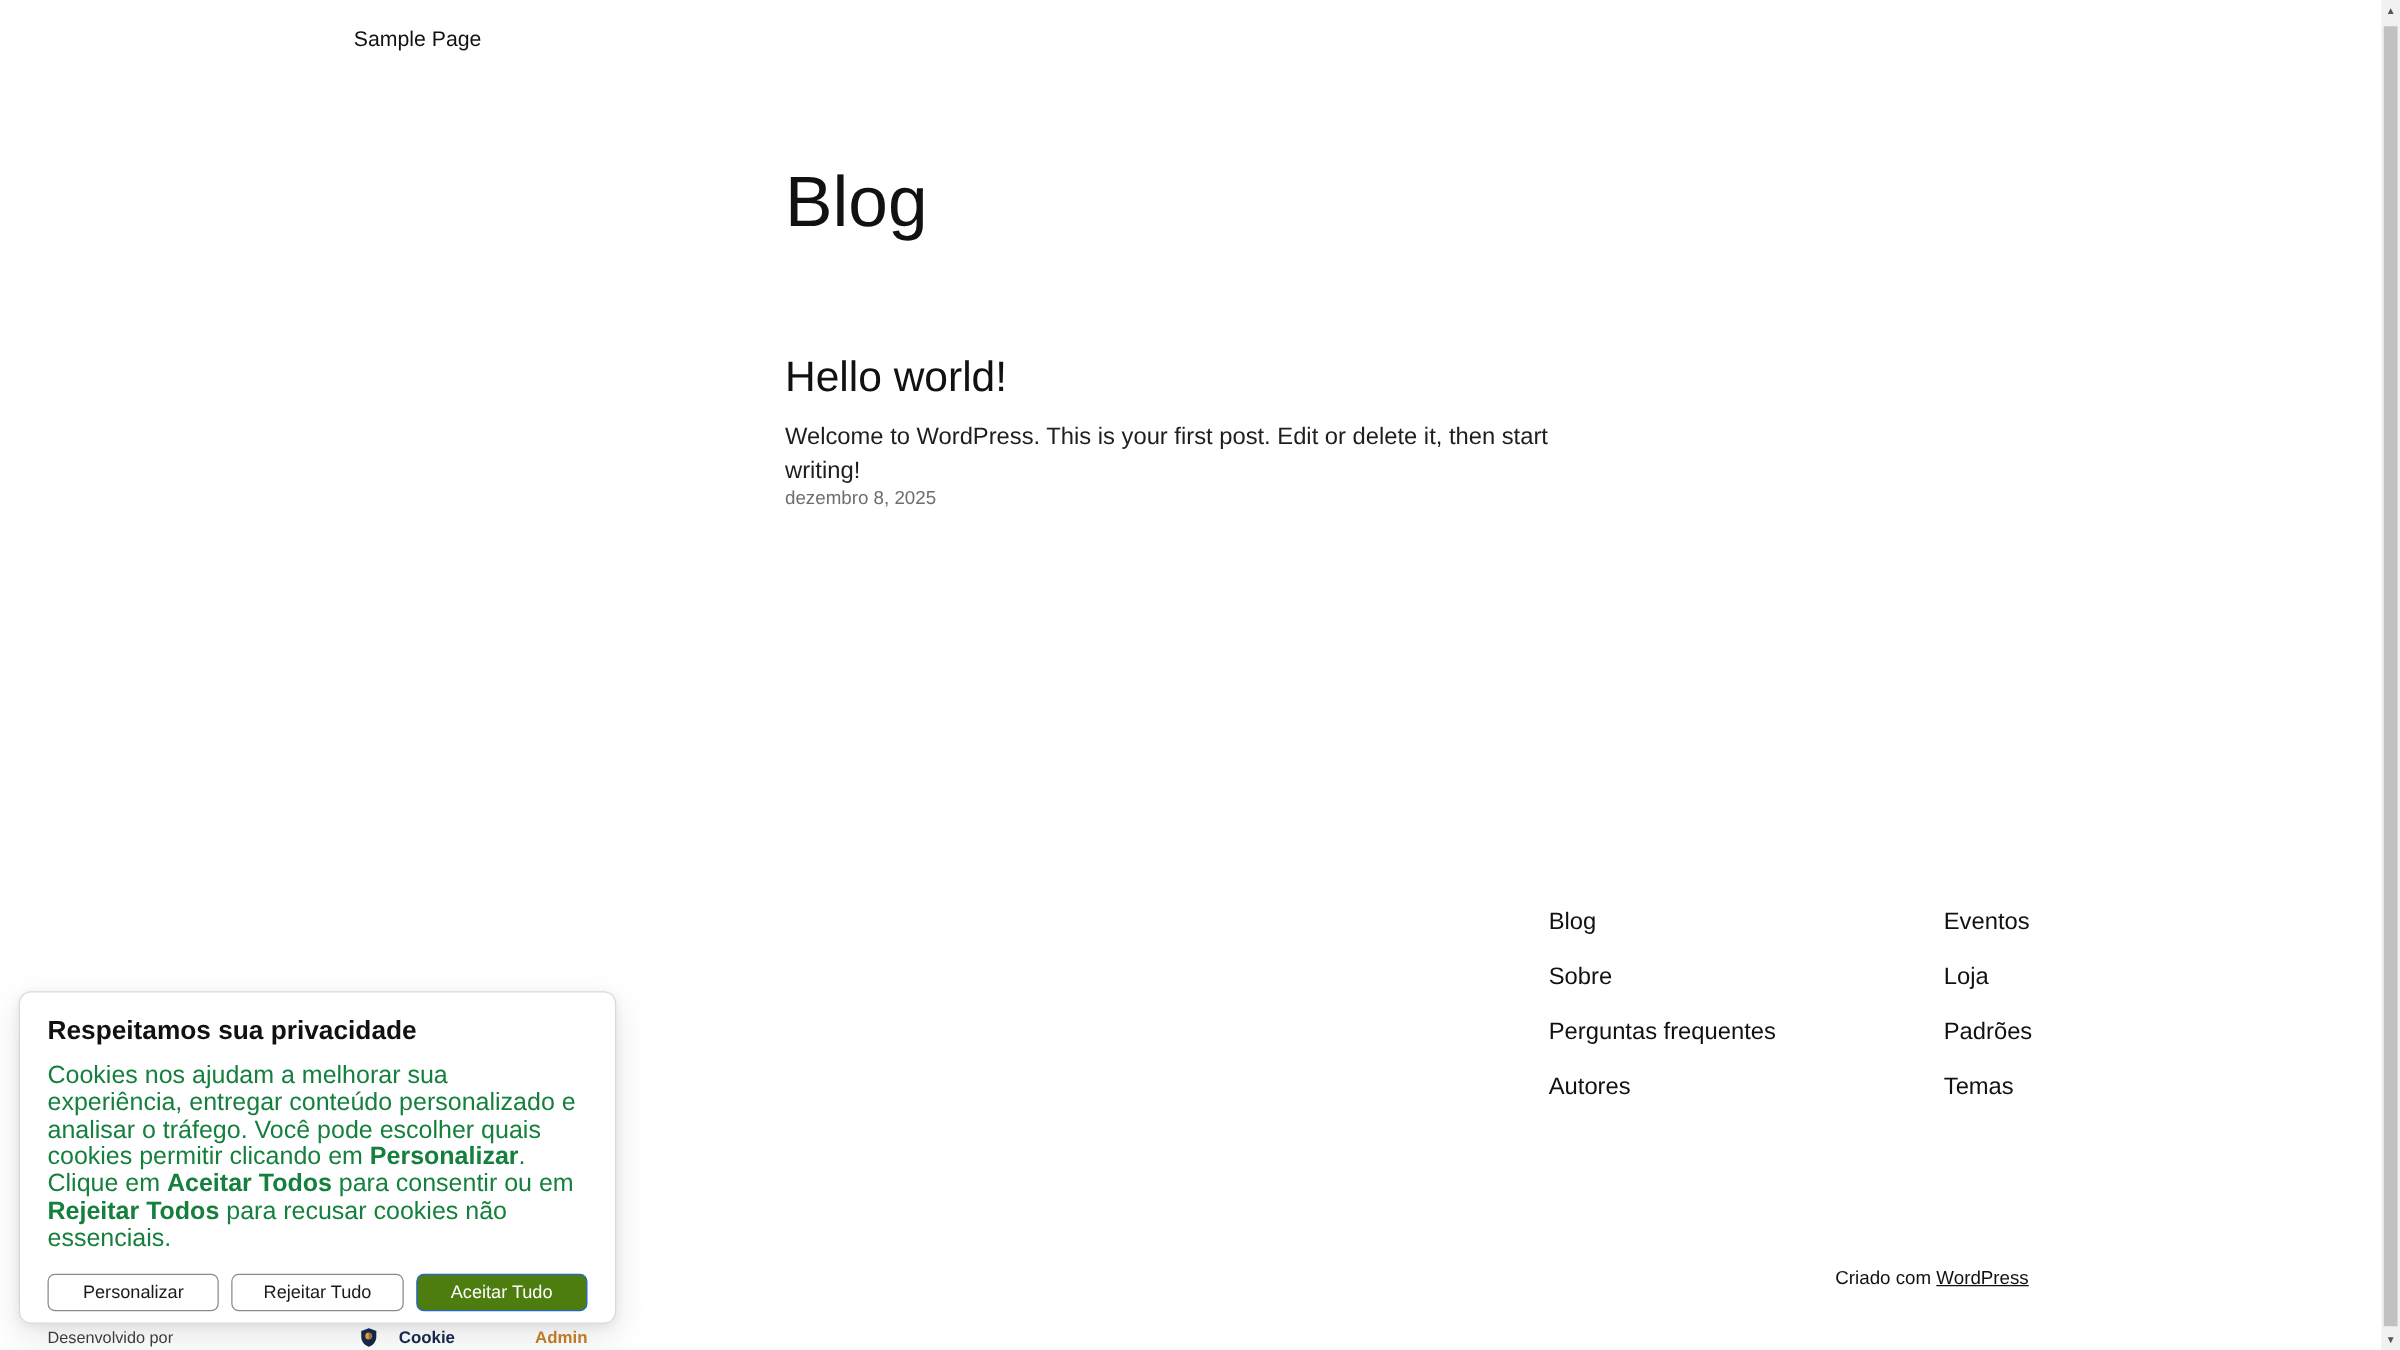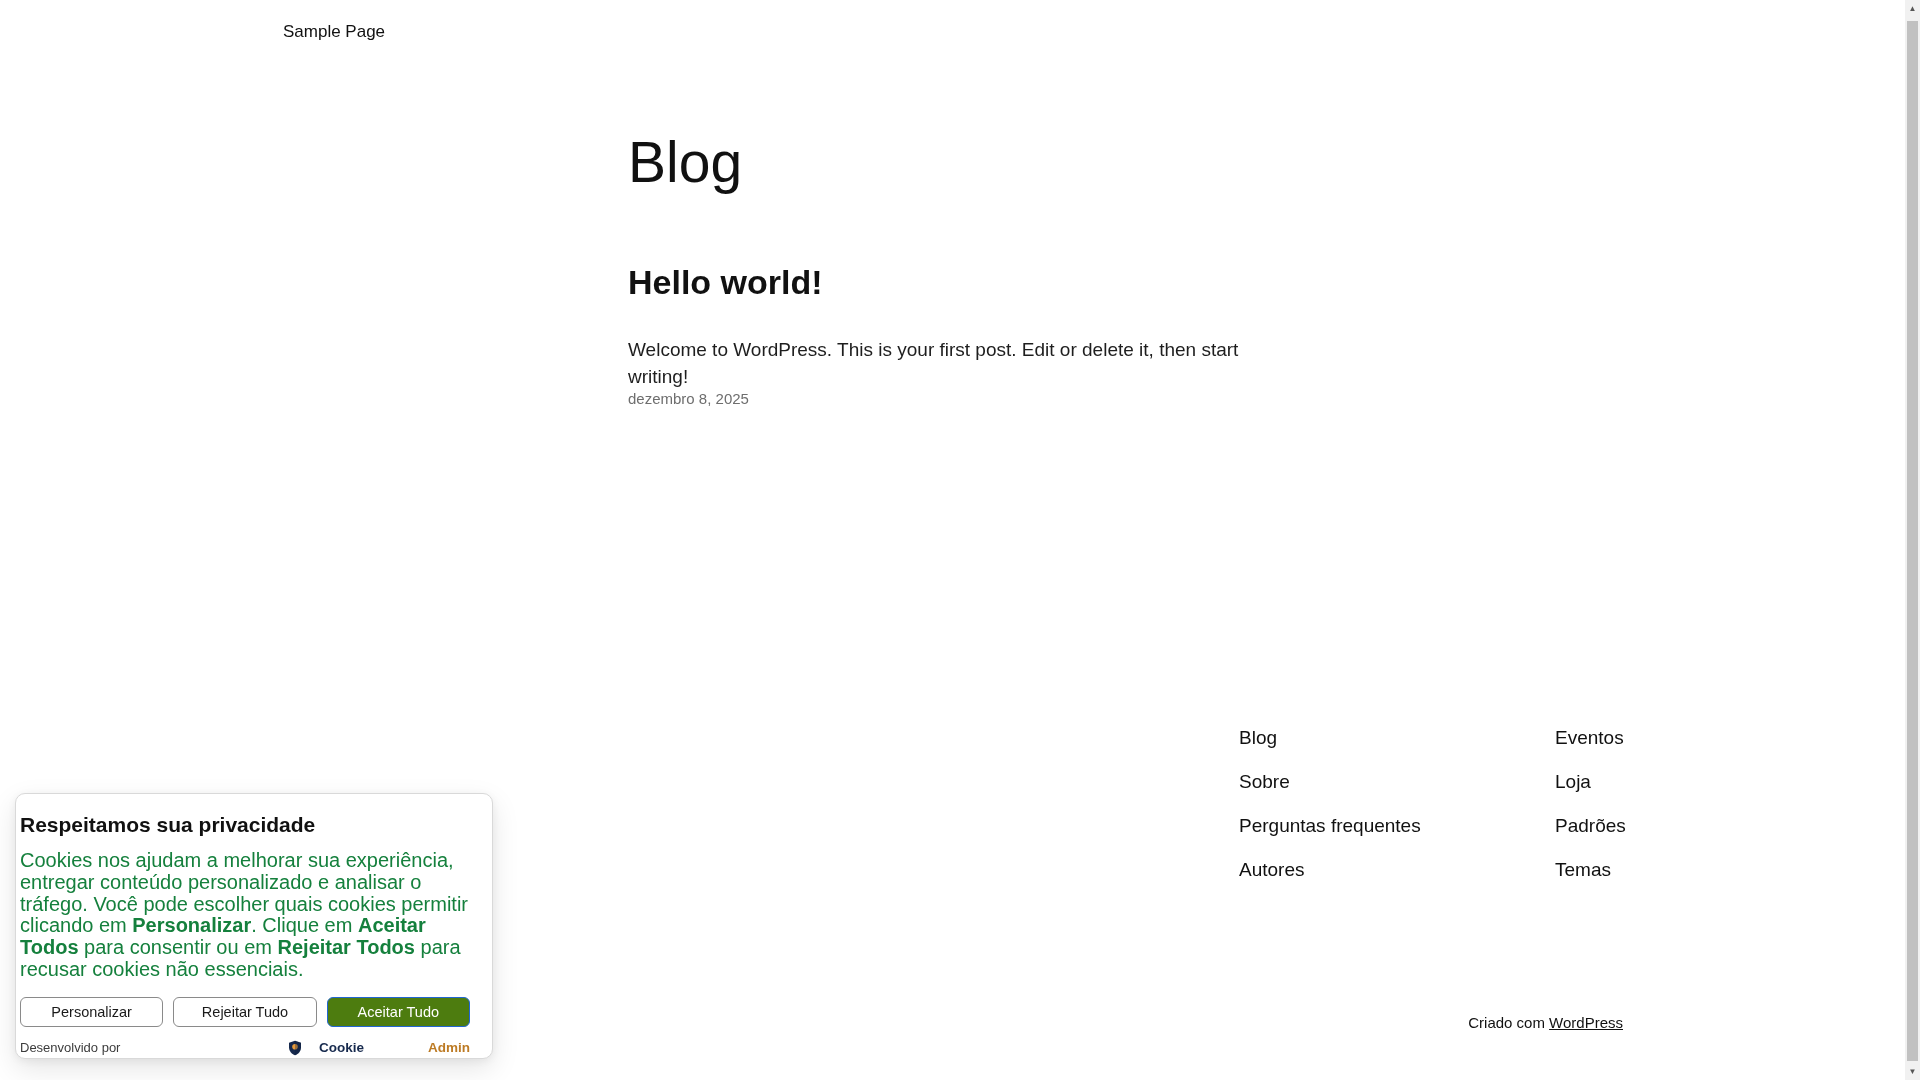--- a/index.html
+++ b/index.html
@@ -17,22 +17,22 @@
   .nav-link { font-size: 17px; color: #111; text-decoration: none; cursor: pointer; }
 
   
   .content { position: absolute; left: 628px; top: 0; width: 660px; }
   .page-title {
     position: absolute; left: 0; top: 134px;
     font-size: 57px; font-weight: 400; letter-spacing: 0; color: #111;
     line-height: 1;
   }
   .post-title {
-    position: absolute; left: 0; top: 264px;
-    font-size: 34px; font-weight: 700; color: #111; line-height: 1.1;
+    position: absolute; left: 0; top: 284px;
+    font-size: 34px; font-weight: 400; color: #111; line-height: 1.1;
     text-decoration: none; cursor: pointer;
   }
   .post-excerpt {
     position: absolute; left: 0; top: 337px;
     font-size: 19px; line-height: 1.4; color: #1e1e1e; width: 660px;
   }
   .post-date {
     position: absolute; left: 0; top: 390px;
     font-size: 15px; color: #6e6e6e;
   }
@@ -53,21 +53,21 @@
   .site-credit a { color: #111; text-decoration: underline; cursor: pointer; }
 
   
   .cookie-banner {
     position: absolute; left: 15px; top: 793px;
     width: 478px; height: 266px;
     background: #ffffff;
     border: 1px solid #d9d9d9;
     border-radius: 10px;
     box-shadow: 0 10px 28px rgba(0,0,0,0.10), 0 2px 8px rgba(0,0,0,0.06);
-    padding: 19px 22px 12px 4px;
+    padding: 19px 22px 12px 22px;
   }
   .cookie-title { font-size: 21px; font-weight: 700; color: #111; }
   .cookie-body {
     margin-top: 13px;
     font-size: 20px; line-height: 21.8px; color: #15803d;
   }
   .cookie-body .seg-bold { font-weight: 700; }
   .cookie-actions { display: flex; gap: 10px; margin-top: 16px; }
   .cb-btn {
     flex: 1; height: 30px;

